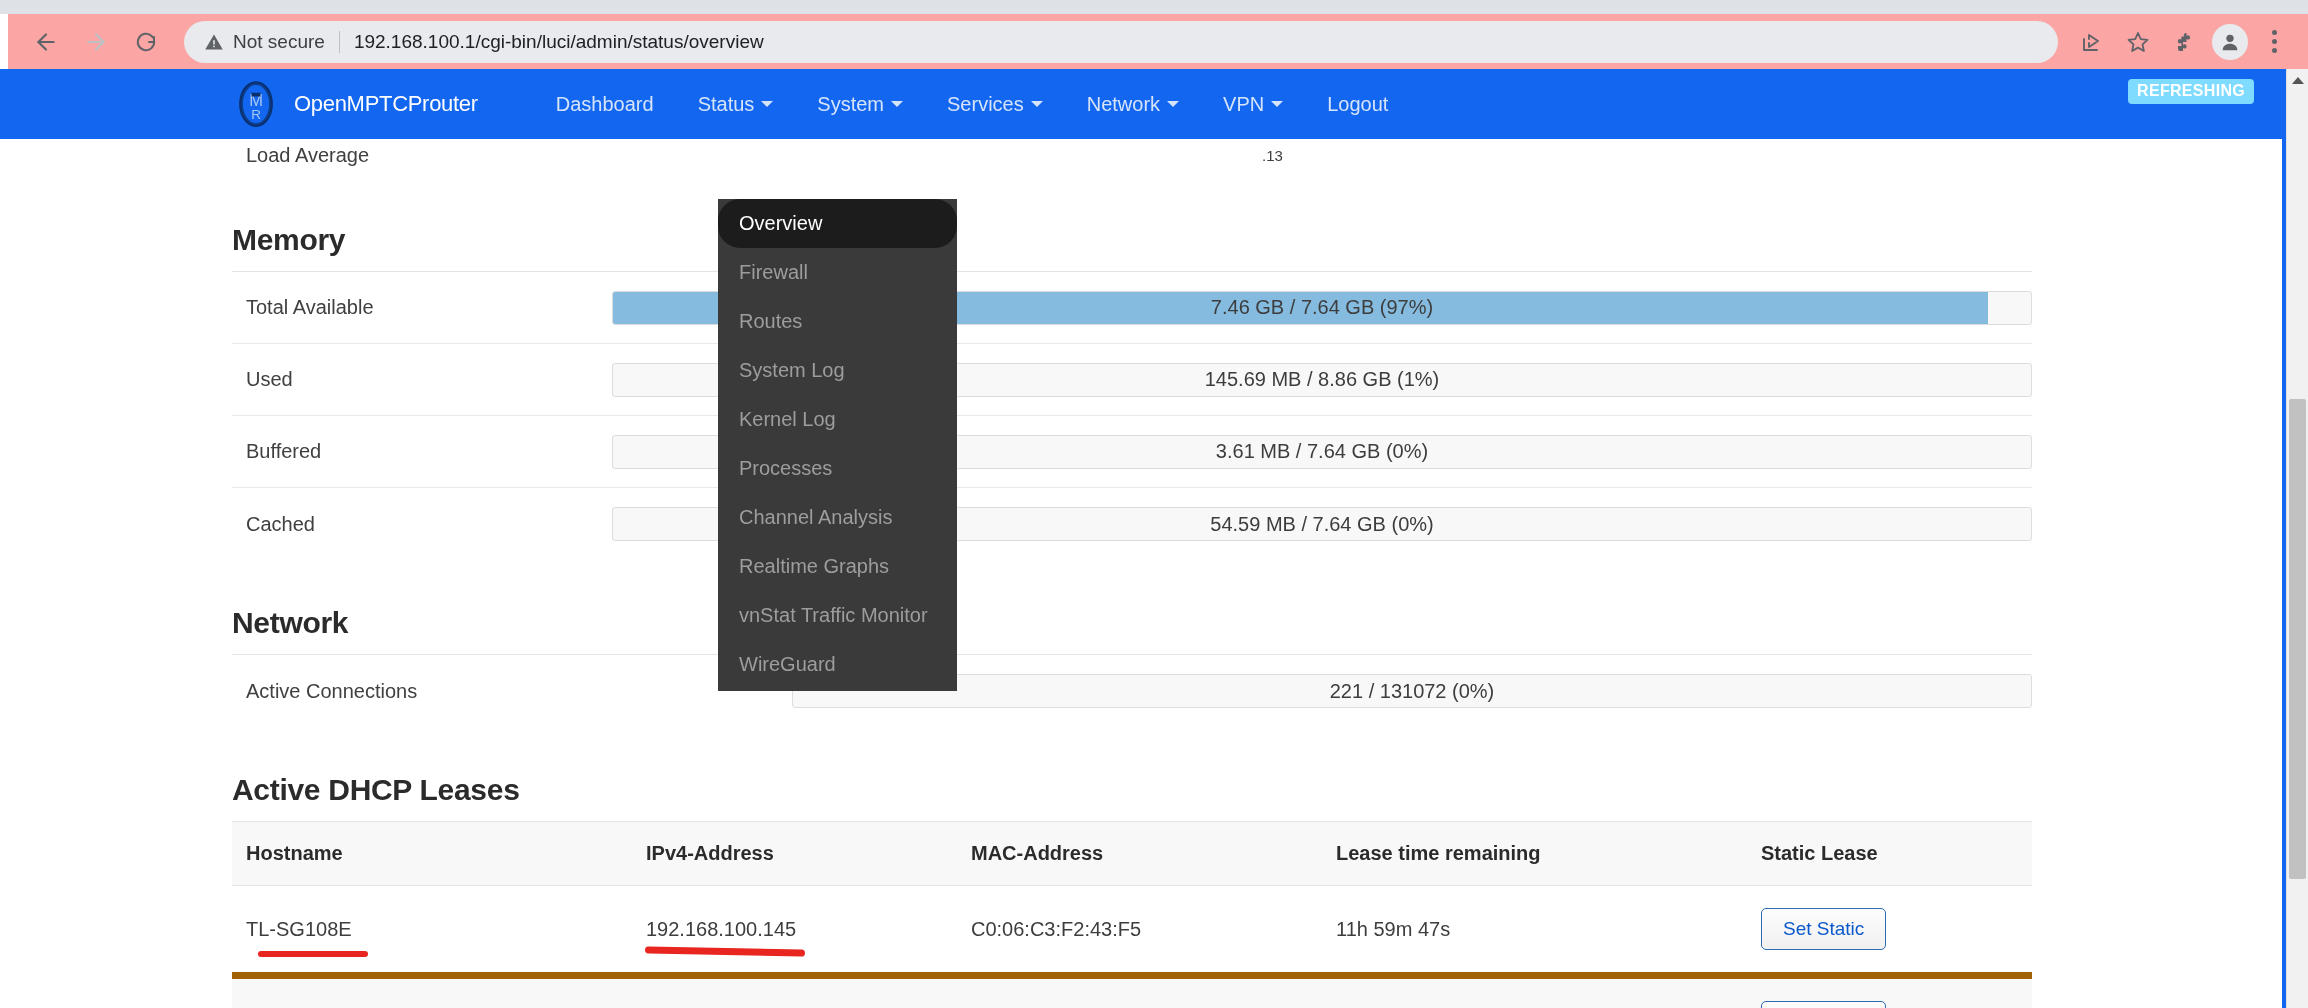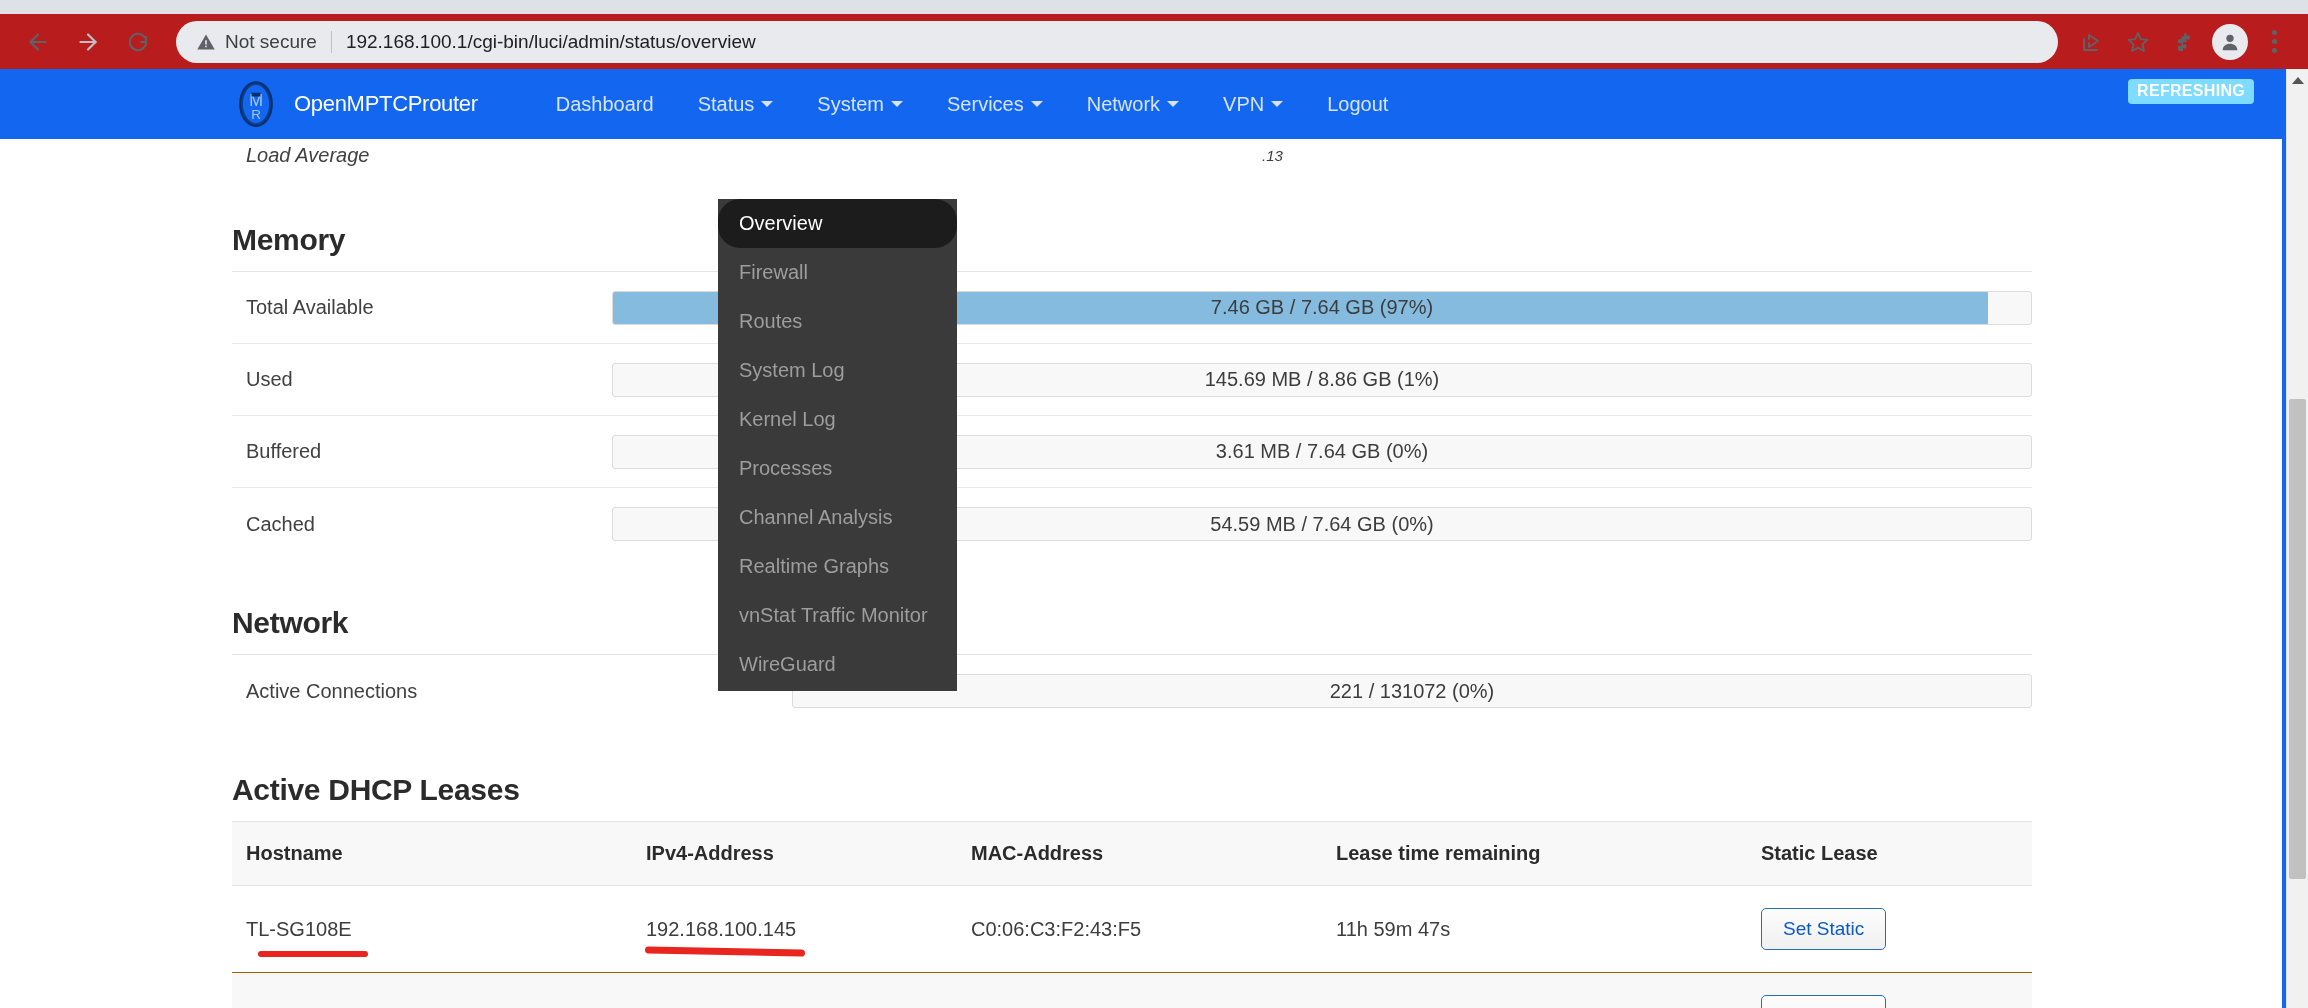--- a/index.html
+++ b/index.html
@@ -10,26 +10,27 @@
     font-family: "Liberation Sans", sans-serif;
   }
 
   
   .browser-tabstrip {
     height: 14px;
     background: #dee1e6;
   }
   .browser-toolbar {
     height: 55px;
-    background: #b91c1c;
+    background: #fca5a5;
     display: flex;
     align-items: center;
     padding: 0 16px;
     gap: 6px;
     position: relative;
+    margin-left: 8px;
   }
   .nav-btn {
     width: 44px; height: 44px;
     display: flex; align-items: center; justify-content: center;
     border-radius: 50%;
     color: #5f6368;
     flex: 0 0 auto;
   }
   .nav-btn.disabled { color: #bdc1c6; }
   .nav-btn svg { display: block; }
@@ -249,21 +250,21 @@
     color: #2b2b2b;
     padding: 20px 10px 20px 14px;
     background: #f8f8f8;
     border-top: 1px solid #e4e4e4;
     border-bottom: 1px solid #e4e4e4;
   }
   table.leases td {
     font-size: 20px;
     color: #3d3d3d;
     padding: 22px 10px 22px 14px;
-    border-bottom: 1px solid #a16207;
+    border-bottom: 7px solid #a16207;
     vertical-align: middle;
   }
   table.leases tr.alt td { background: #f8f8f8; }
   .col-host { width: 400px; }
   .col-ip { width: 325px; }
   .col-mac { width: 365px; }
   .col-lease { width: 425px; }
 
   .btn-setstatic {
     display: inline-block;
@@ -437,21 +438,21 @@
       <a class="nav-link">
           <span>Logout</span>
         </a>
     </div>
     <span class="refreshing-badge">REFRESHING</span>
   </div>
 
   <div class="content">
     <div class="content-inner">
 
-      <div class="row" style="min-height:44px;margin-top:-6px;border-bottom:none;font-style:italic;">
+      <div class="row" style="min-height:44px;margin-top:-6px;border-bottom:none;">
         <div class="row-label">Load Average</div>
         <div class="row-value">
           <span style="font-size:15px;color:#3d3d3d;padding-left:650px;">.13</span>
         </div>
       </div>
 
       <h2 class="section-title">Memory</h2>
       <div class="hr"></div>
 
       <div class="row mem">

